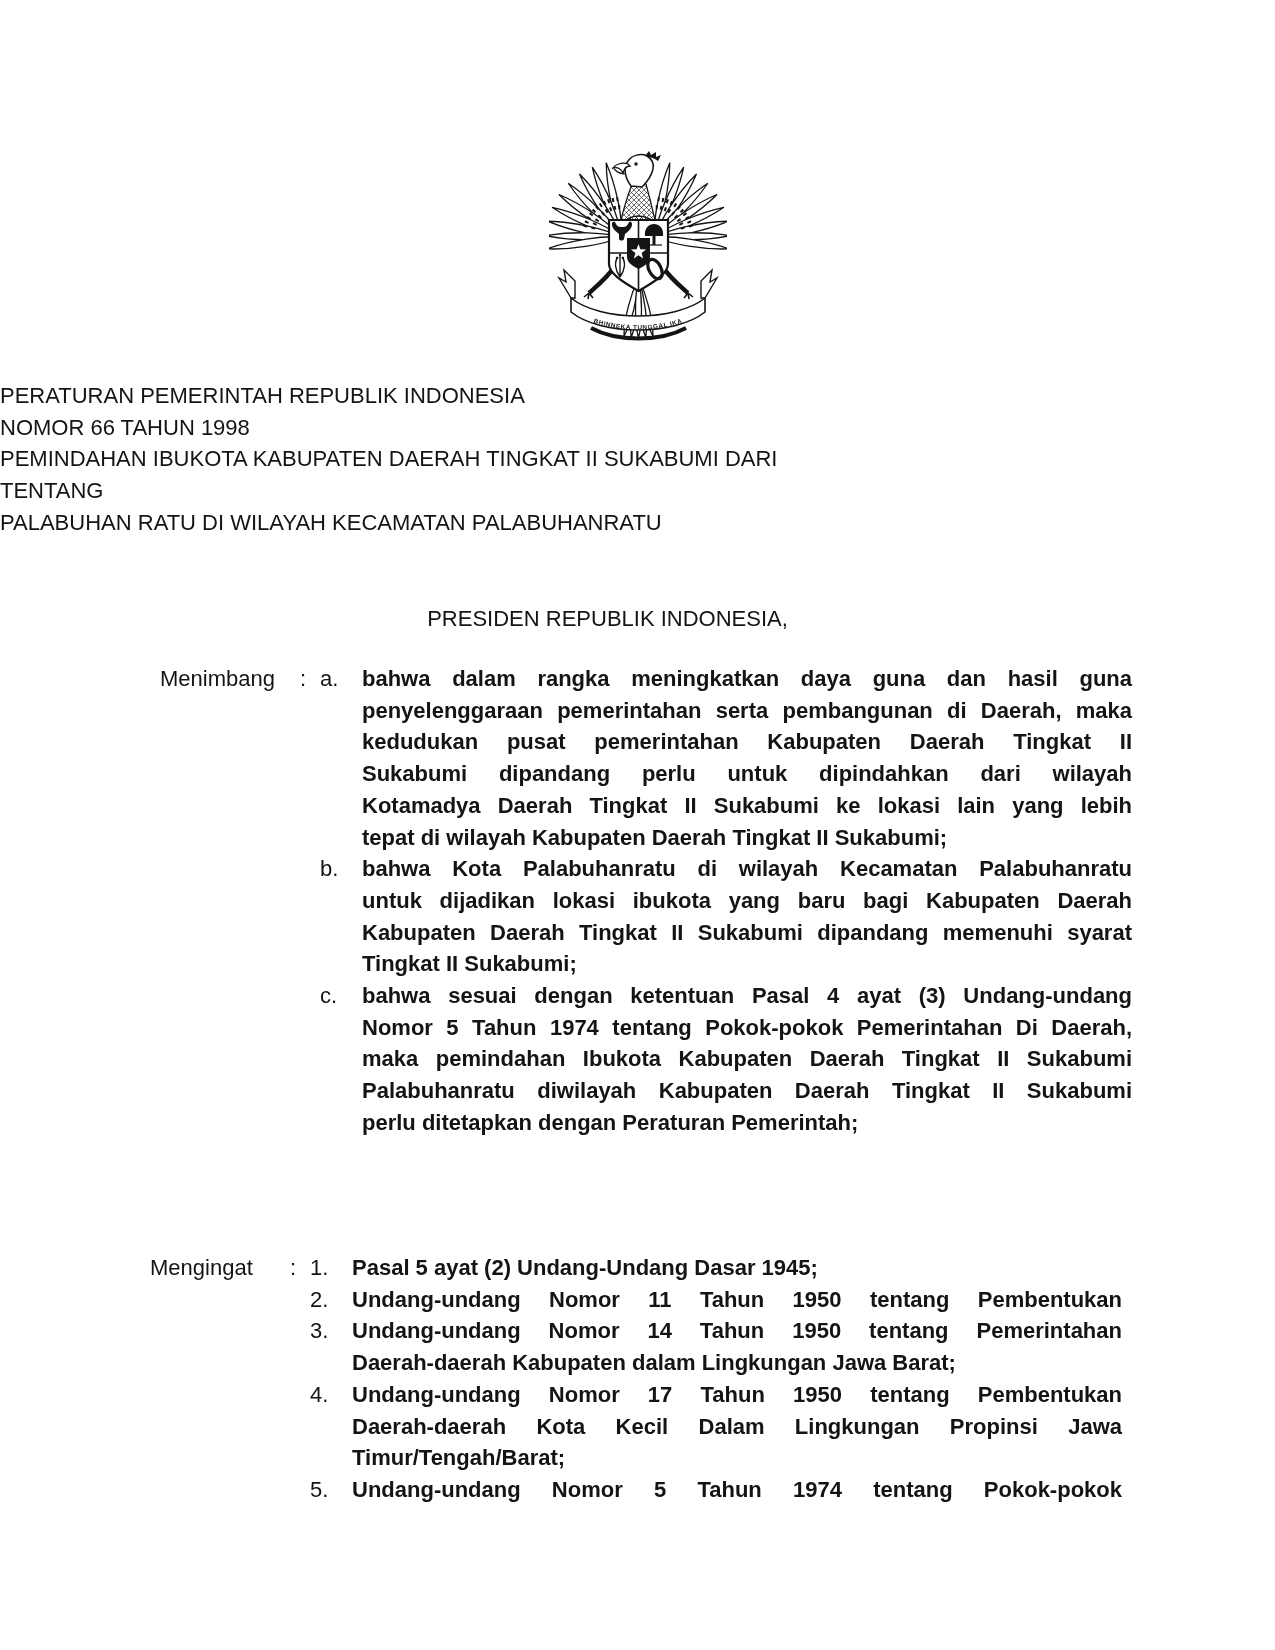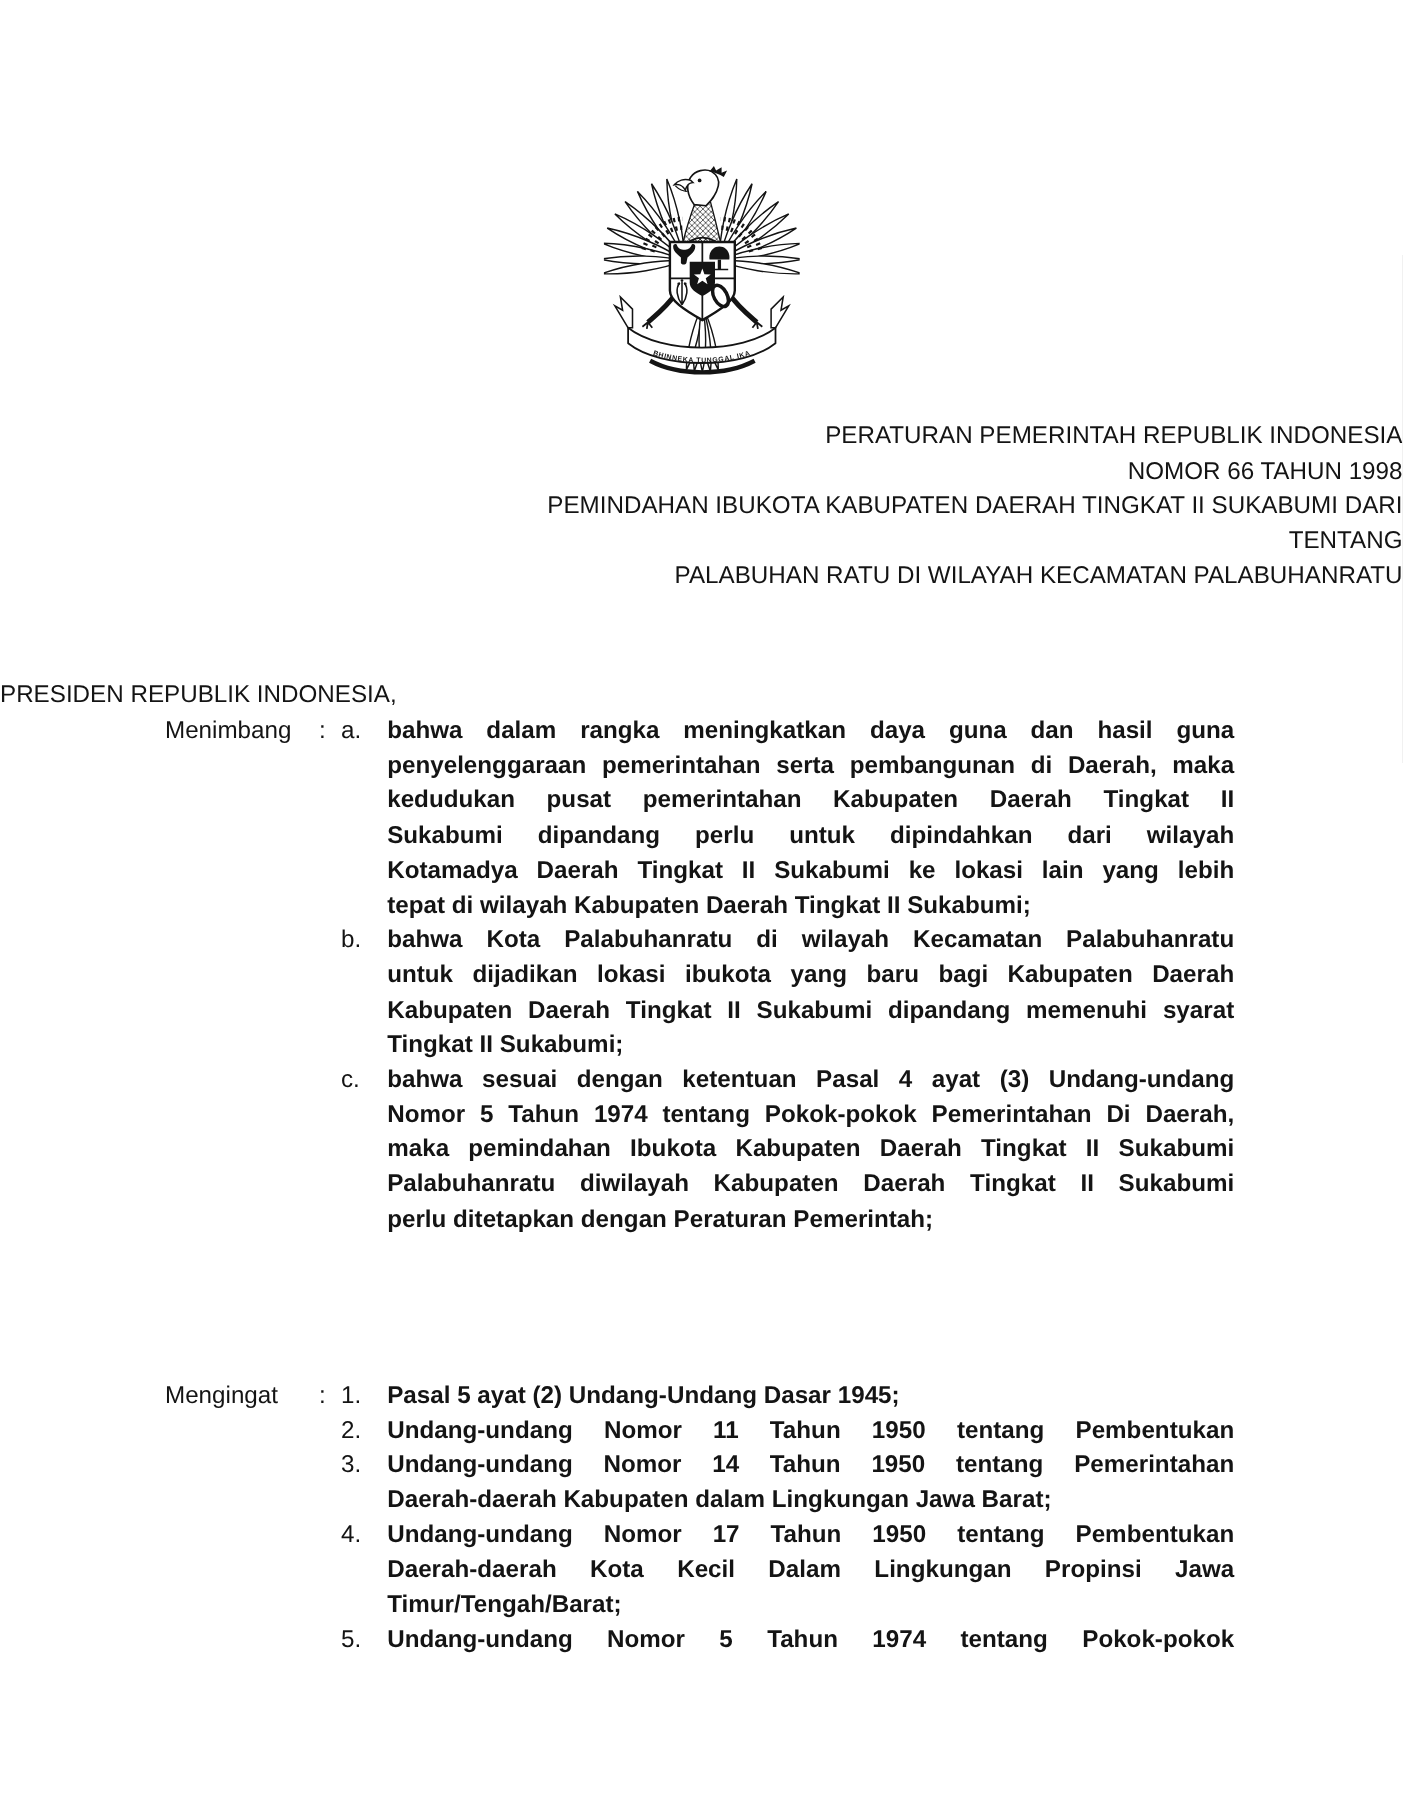--- a/index.html
+++ b/index.html
@@ -5,25 +5,25 @@
   html,body { margin:0; padding:0; background:#e8e8e8; }
   .page {
     position:relative; width:1275px; height:1650px; margin:0 auto;
     background:#ffffff; color:#141414;
     font-family:"Liberation Sans", sans-serif;
     font-size:22px; line-height:31.7px;
     overflow:hidden;
   }
   .emblem { position:absolute; left:549px; top:150px; width:178px; height:195px; }
   .emblem svg { width:100%; height:100%; display:block; }
-  .title-block { position:absolute; top:380px; left:0; width:1275px; text-align:right; }
+  .title-block { position:absolute; top:380px; left:0; width:1275px; text-align:left; }
   .title-line { white-space:nowrap; }
-  .salutation { position:absolute; top:603px; left:0; width:1215px; white-space:nowrap;margin-top:12px; }
+  .salutation { position:absolute; top:603px; left:0; width:1215px; text-align:center; white-space:nowrap; }
   .section { position:absolute; left:150px; width:972px; display:flex; align-items:flex-start; }
-  .sec-menimbang { top:648px; }
+  .sec-menimbang { top:663px;margin-left:10px; }
   .sec-mengingat { top:1252px; }
   .sec-label { width:140px; flex:none; }
   .sec-colon { width:20px; flex:none; }
   .items { width:812px; flex:none; }
   .item { display:flex; align-items:flex-start; }
   .marker { width:42px; flex:none; }
   .lines { width:770px; flex:none;font-weight:bold; }
   .jl { text-align:justify; text-align-last:justify; -moz-text-align-last:justify; }
   .ll { text-align:left; text-align-last:left; }
 </style>

